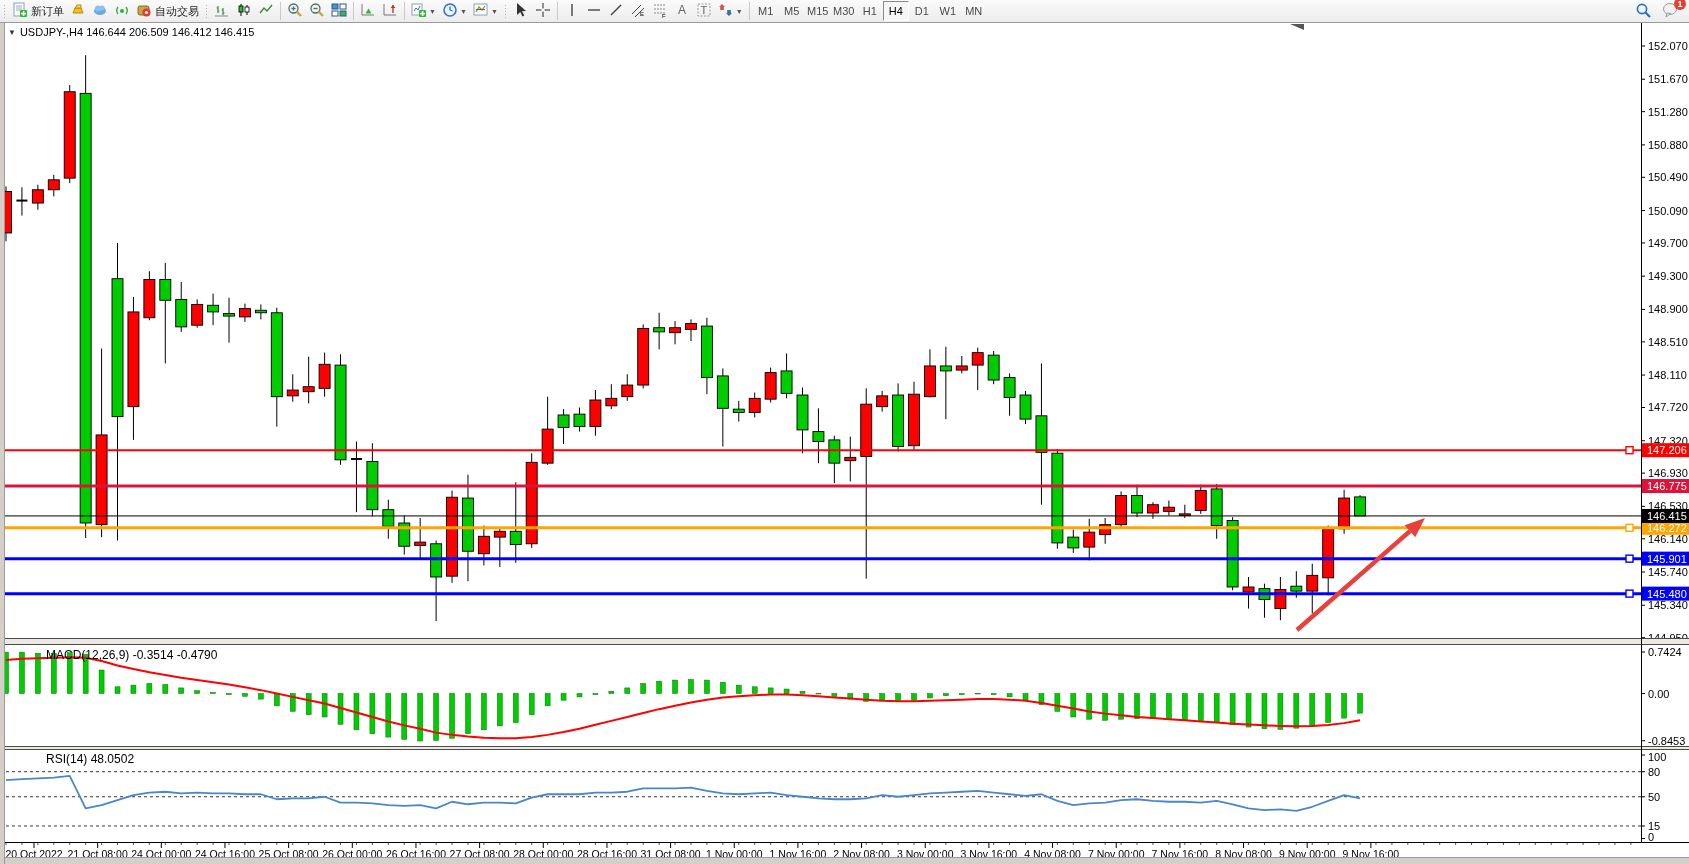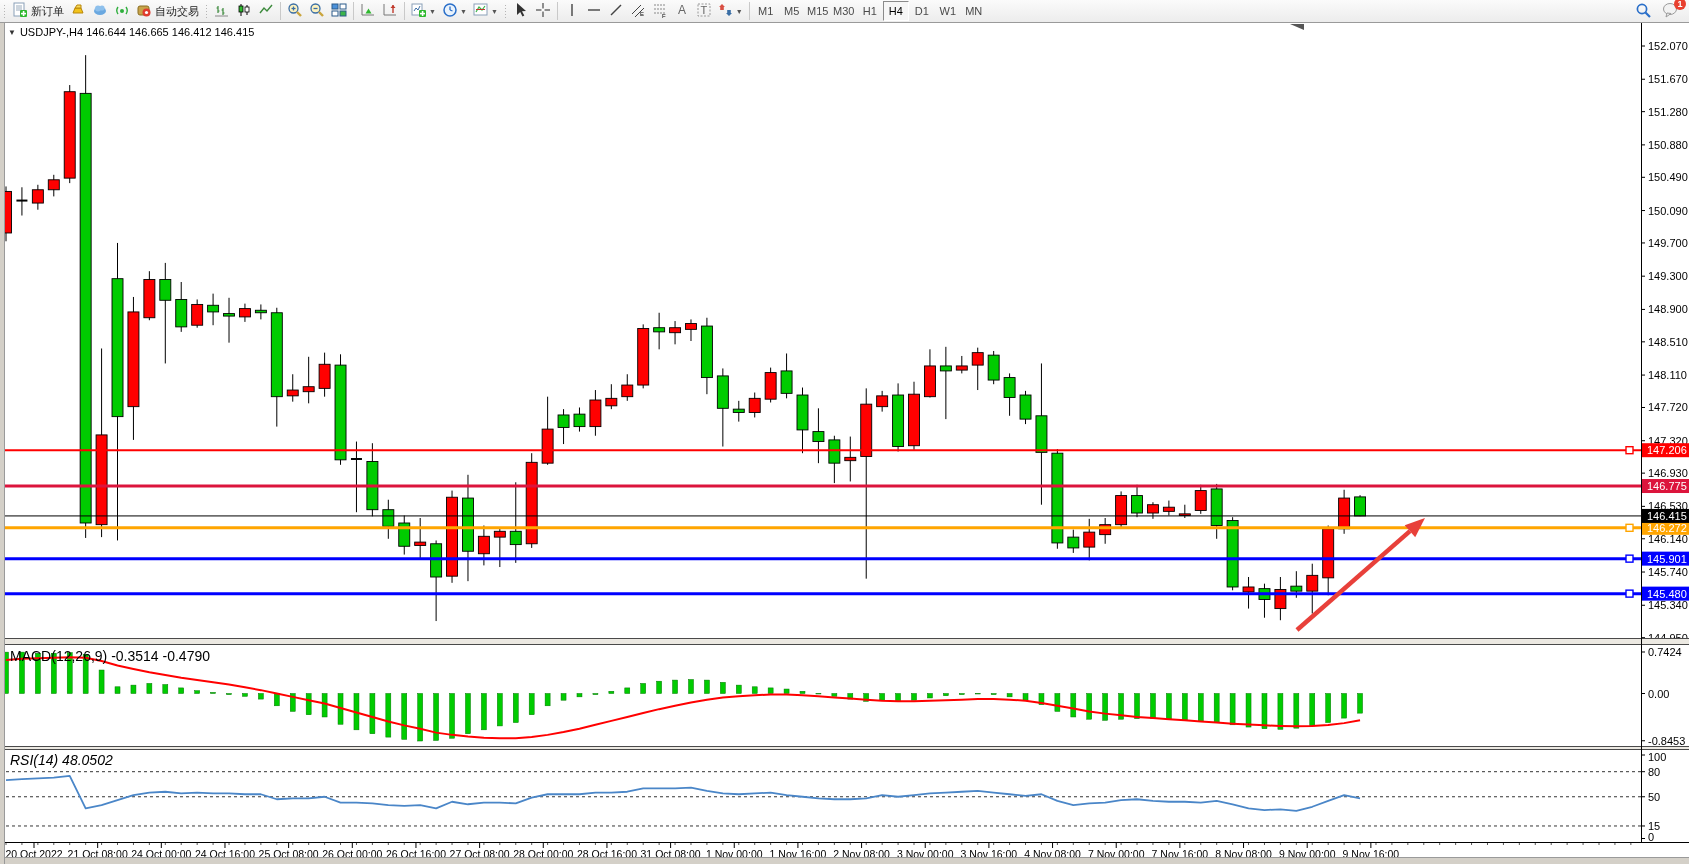--- a/index.html
+++ b/index.html
@@ -25,23 +25,23 @@
   .badge{position:absolute;right:-4px;top:-4px;width:12px;height:12px;border-radius:50%;
     background:#e8402f;color:#fff;font-size:9px;font-weight:bold;display:flex;
     align-items:center;justify-content:center;}
   
   #chartwin{position:absolute;left:0;top:23px;width:1689px;height:841px;background:#fff;}
   #leftframe{position:absolute;left:0;top:0;width:4px;height:841px;background:#d4d0c8;
     border-right:1px solid #9a9a9a;}
   #chart-title{position:absolute;left:8px;top:3px;font-size:11px;color:#000;
     display:flex;align-items:center;z-index:5;}
   #chart-title .tri{font-size:8px;color:#333;margin-right:4px;}
-  .ind-label{position:absolute;font-size:14px;color:#000;z-index:5;}
+  .ind-label{position:absolute;font-size:12px;color:#000;z-index:5;padding-left:36px;}
   #macd-label{left:10px;top:625px;}
-  #rsi-label{left:10px;top:729px;font-style:italic;}
+  #rsi-label{left:10px;top:729px;}
   svg text{font-family:"Liberation Sans",sans-serif;}
 </style>
 </head>
 <body>
 
 <div id="toolbar">
   <div class="grip"></div>
 
   <button class="tb">
     <span>
@@ -330,21 +330,21 @@
           </svg>
       </span>
       <span class="badge">1</span>
     </button>
   </div>
 </div>
 
 <div id="chartwin">
   <div id="chart-title">
     <span class="tri">▼</span>
-    <span>USDJPY-,H4  146.644 146.665 146.412 146.415</span>
+    <span>USDJPY-,H4  146.644 206.509 146.412 146.415</span>
   </div>
   <div class="ind-label" id="macd-label">MACD(12,26,9) -0.3514 -0.4790</div>
   <div class="ind-label" id="rsi-label">RSI(14) 48.0502</div>
   <svg id="chart-svg" width="1689" height="841" viewBox="0 23 1689 841" style="position:absolute;left:0;top:0;">
       <undefined></undefined>
       <rect x="0" y="23" width="1689" height="841" fill="#ffffff"></rect>
       <line x1="1641" y1="46" x2="1645" y2="46" stroke="#000"></line>
       <text x="1648" y="50" font-size="11" fill="#000">152.070</text>
       <line x1="1641" y1="79.24000000000046" x2="1645" y2="79.24000000000046" stroke="#000"></line>
       <text x="1648" y="83.24000000000046" font-size="11" fill="#000">151.670</text>

